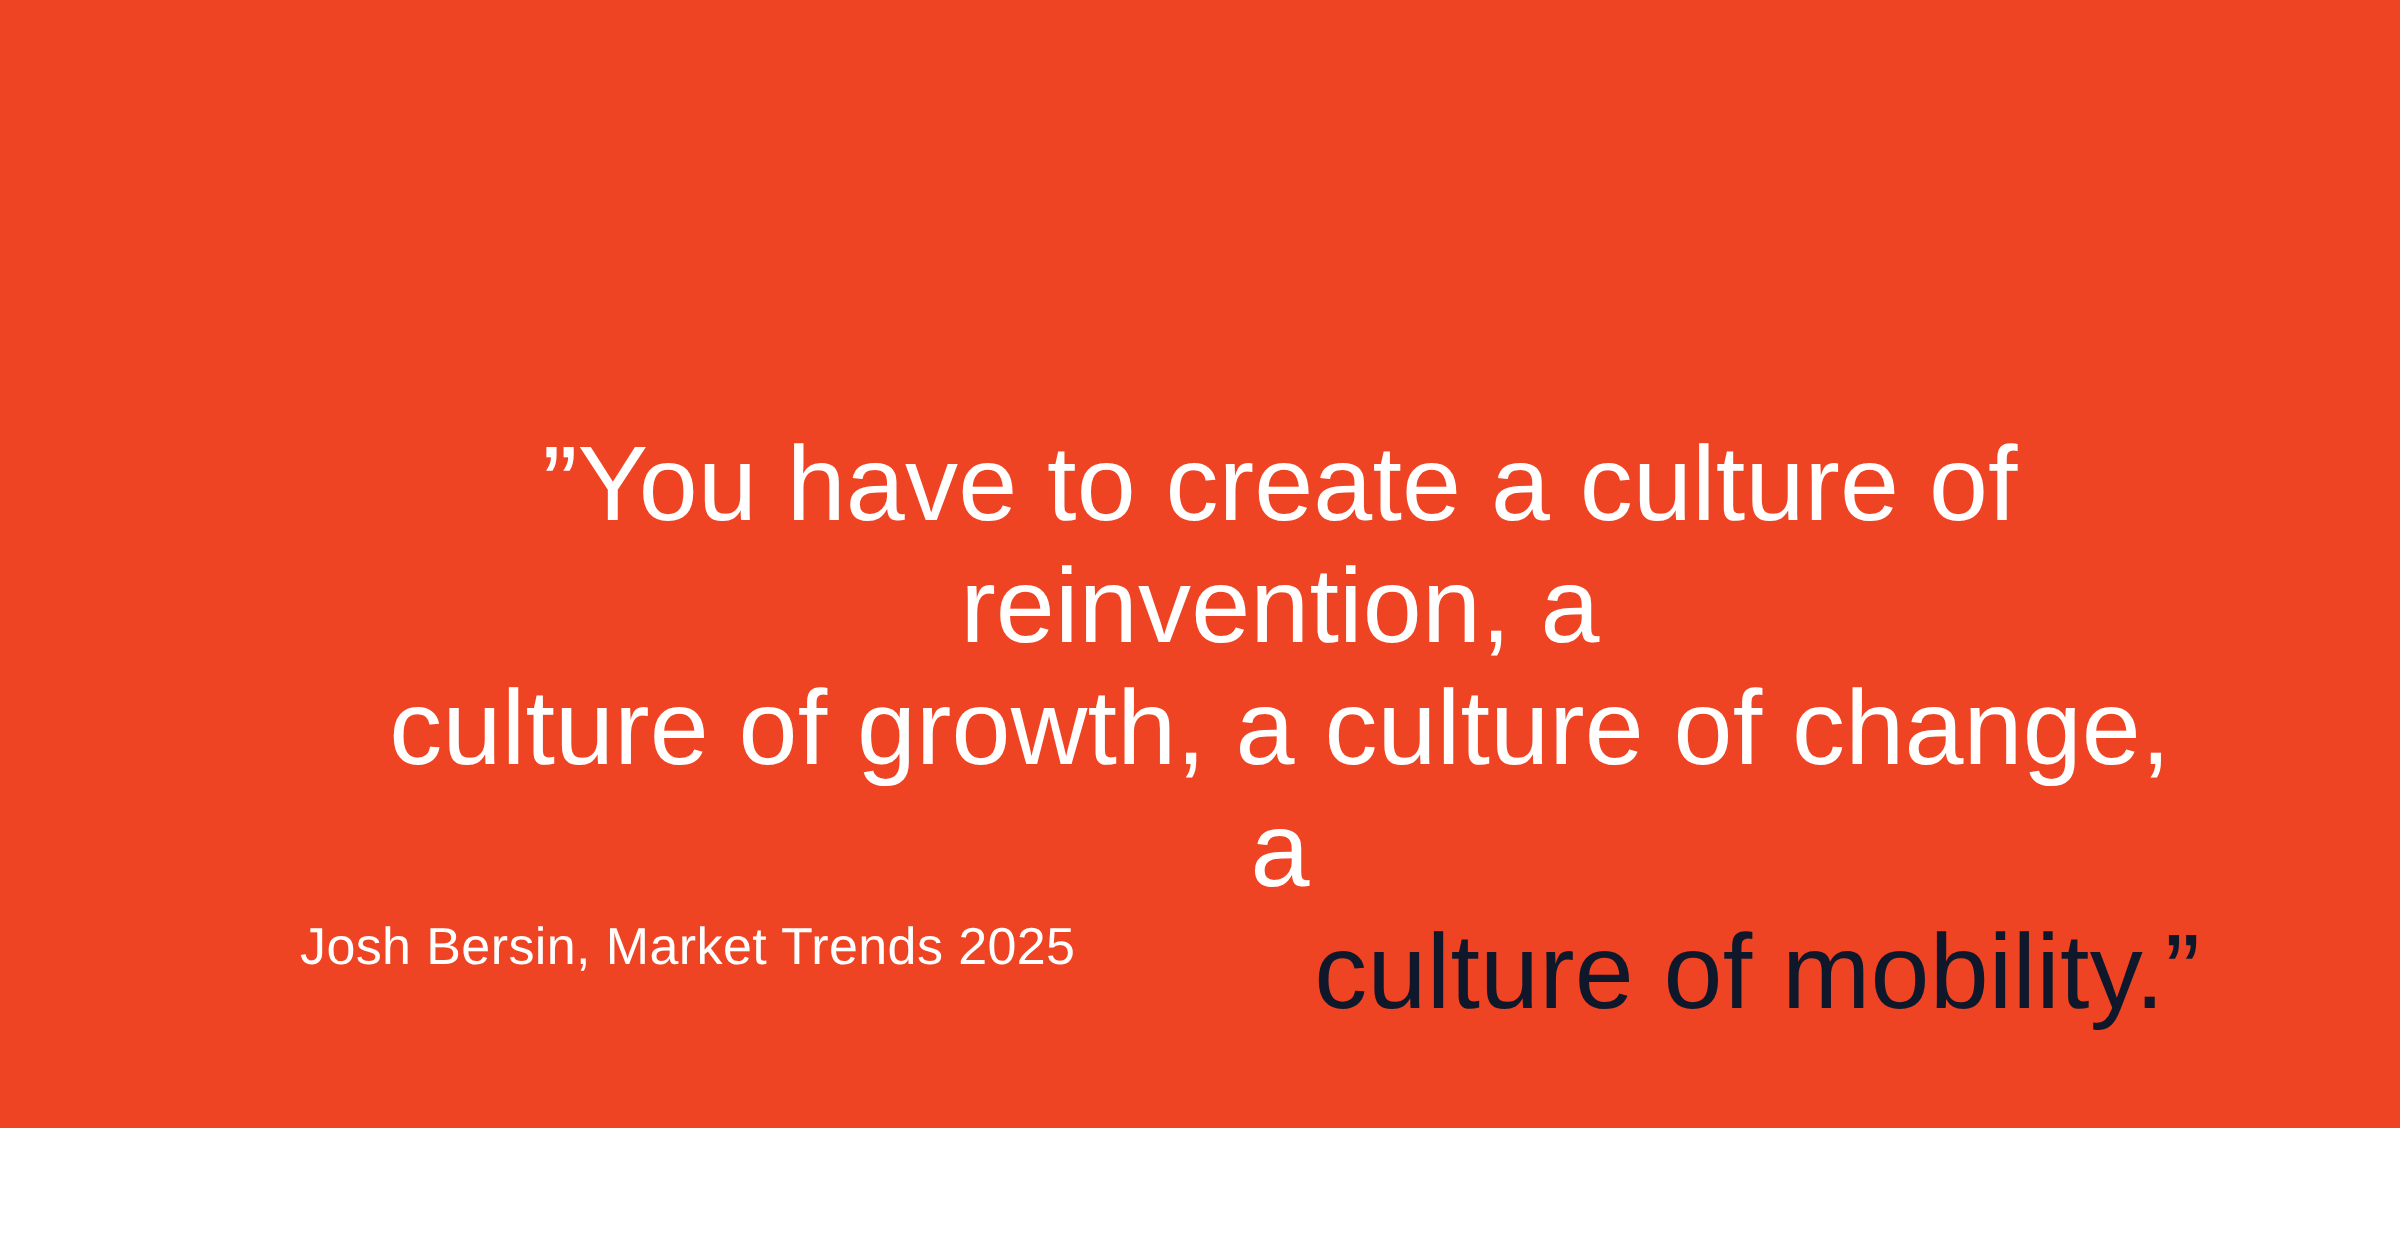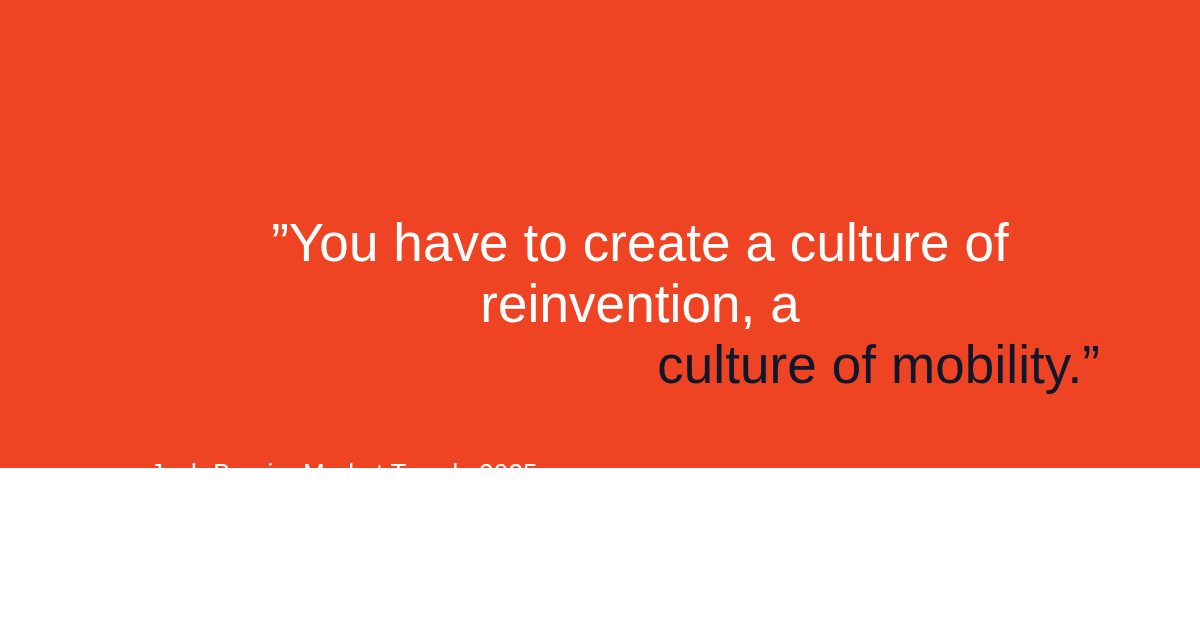--- a/index.html
+++ b/index.html
@@ -13,21 +13,21 @@
     height: 628px;
     overflow: hidden;
     font-family: "Liberation Sans", "DejaVu Sans", sans-serif;
     -webkit-font-smoothing: antialiased;
   }
 
   .quote-card {
     position: relative;
     box-sizing: border-box;
     width: 1200px;
-    height: 468px;
+    height: 564px;
     background: #EF4423;
     display: flex;
     flex-direction: column;
     align-items: center;
     justify-content: flex-start;
   }
 
   .quote-block {
     position: absolute;
     top: 196px;
@@ -70,18 +70,19 @@
     text-align: left;
   }
 </style>
 </head>
 <body>
 
 <div class="quote-card" style="background: rgb(239, 68, 35);">
 
   <blockquote class="quote-block">
     <p class="quote-text" style="color: rgb(255, 255, 255);"><span class="quote-mark">”</span><span>You have to create a culture of reinvention, a</span></p>
+    <p class="quote-text" style="color: rgb(255, 255, 255);">culture of growth, a culture of change, a</p>
     <p class="quote-text" style="color: #0f172a; text-align: right;"><span>culture of mobility.</span><span class="quote-mark">”</span></p>
   </blockquote>
 
   <p class="attribution" style="color: rgb(255, 255, 255);">Josh Bersin, Market Trends 2025</p>
 
 </div>
 
 </body></html>

